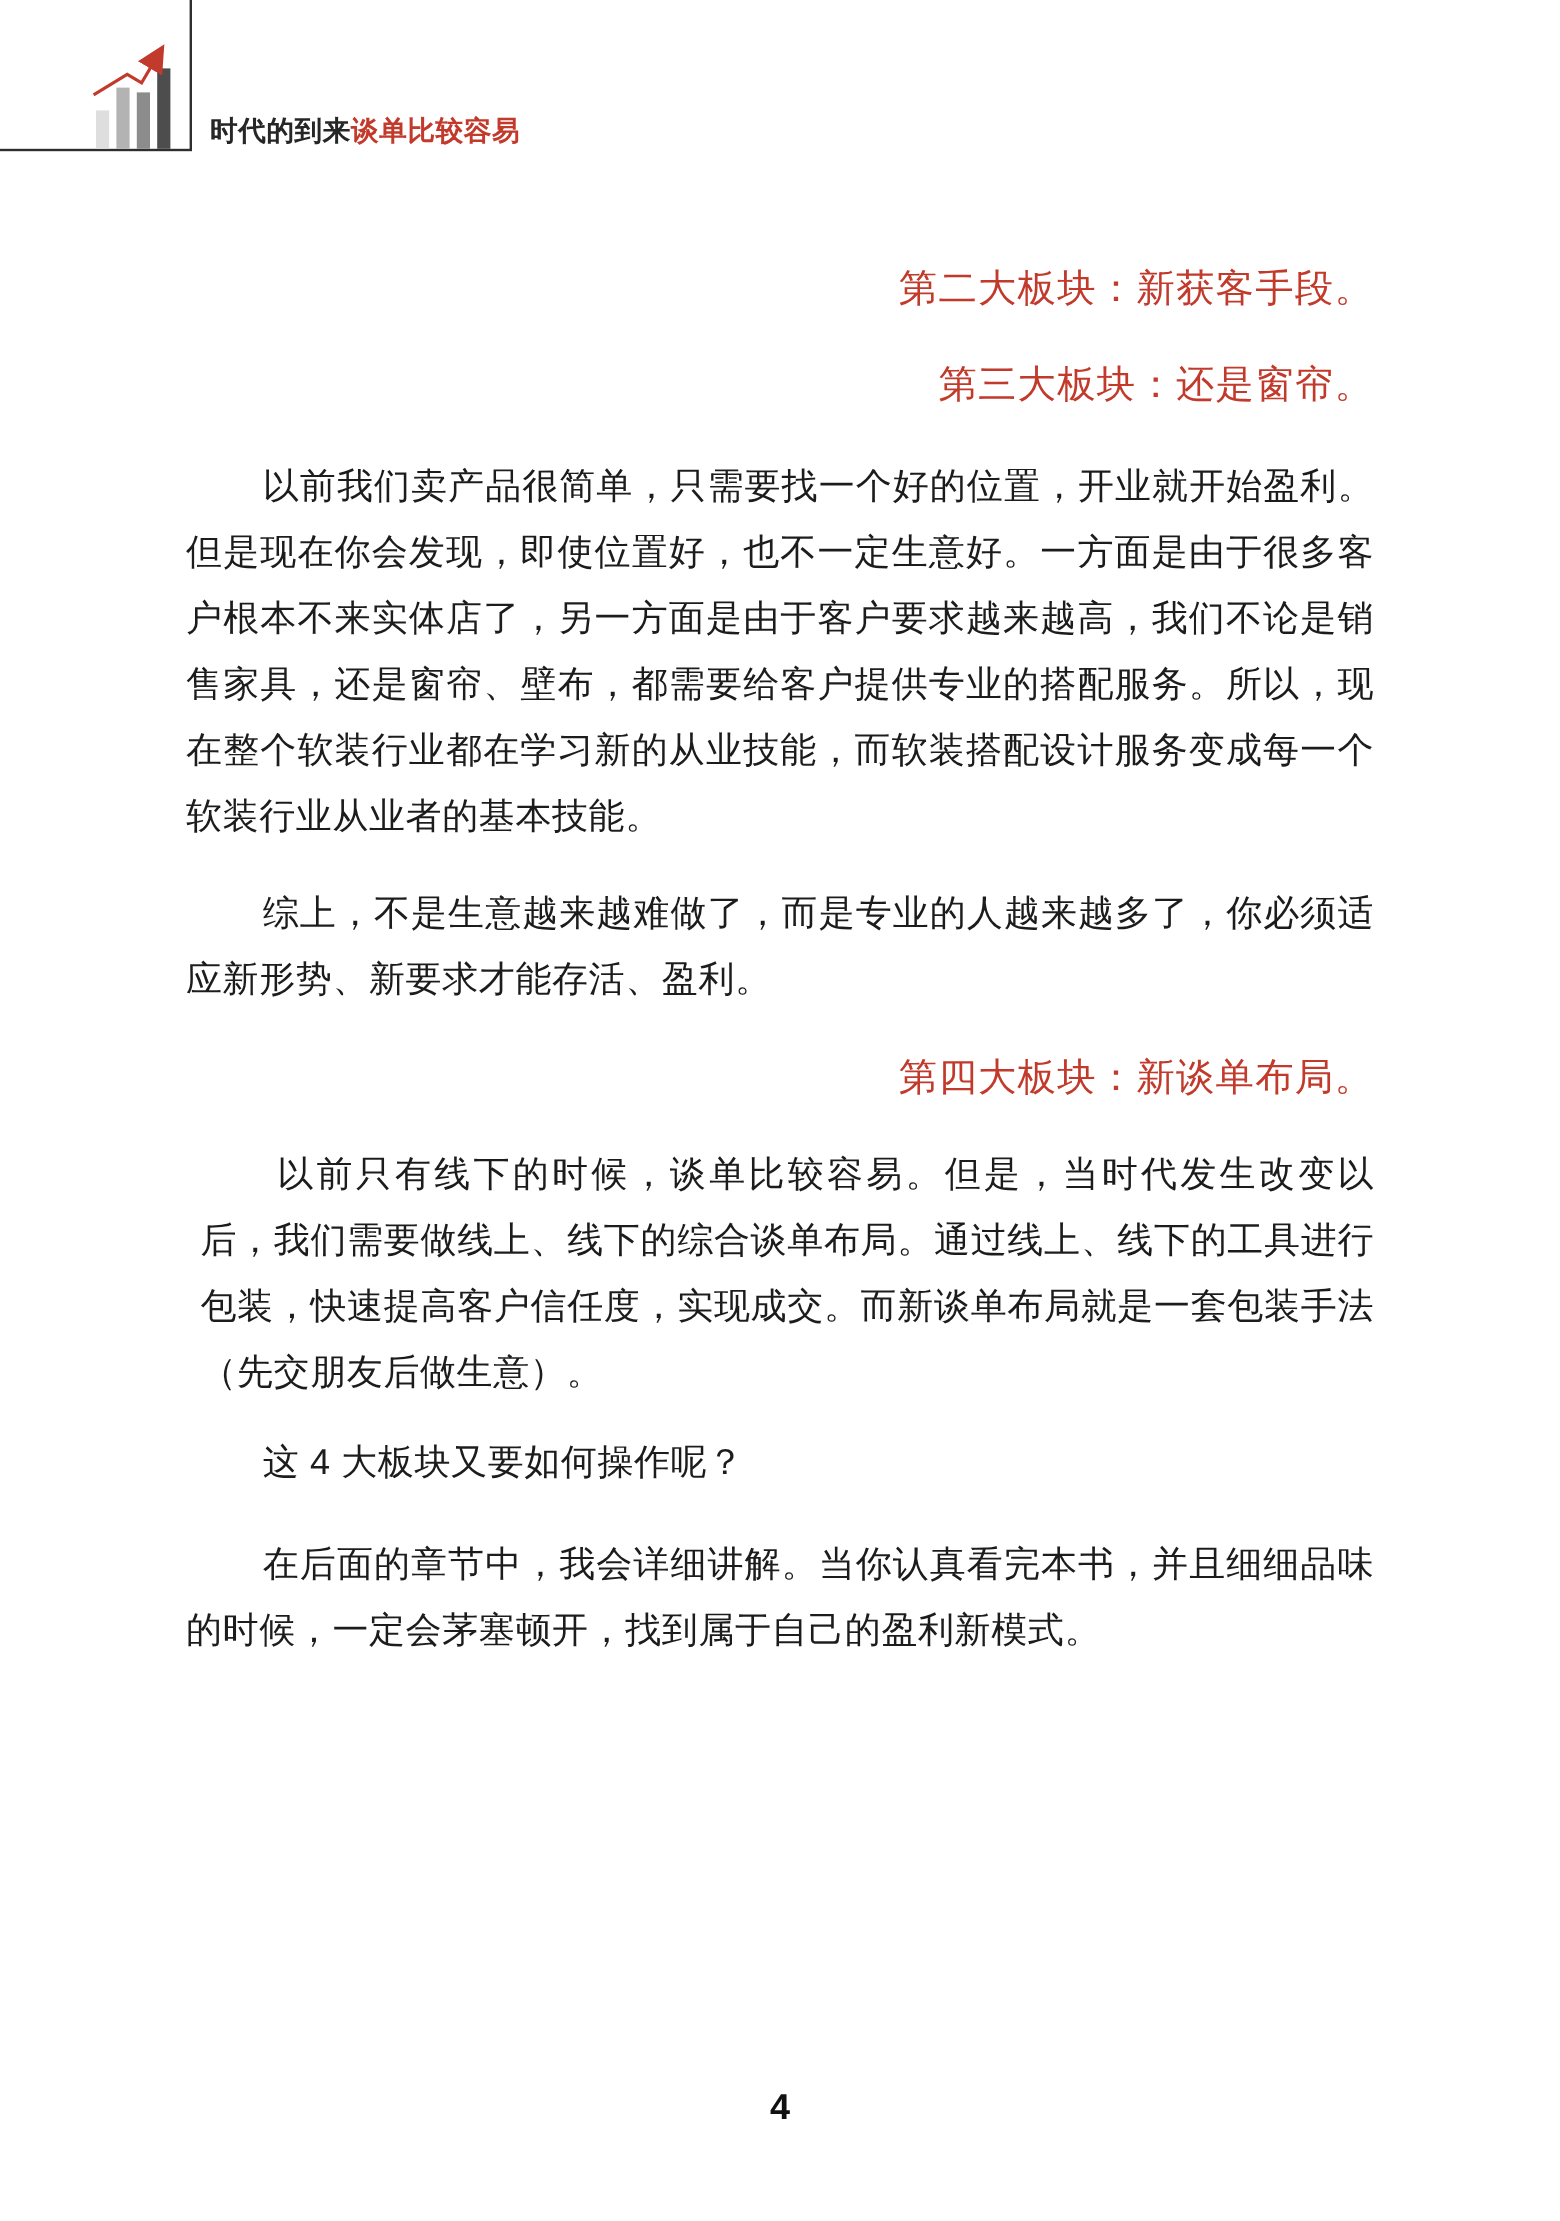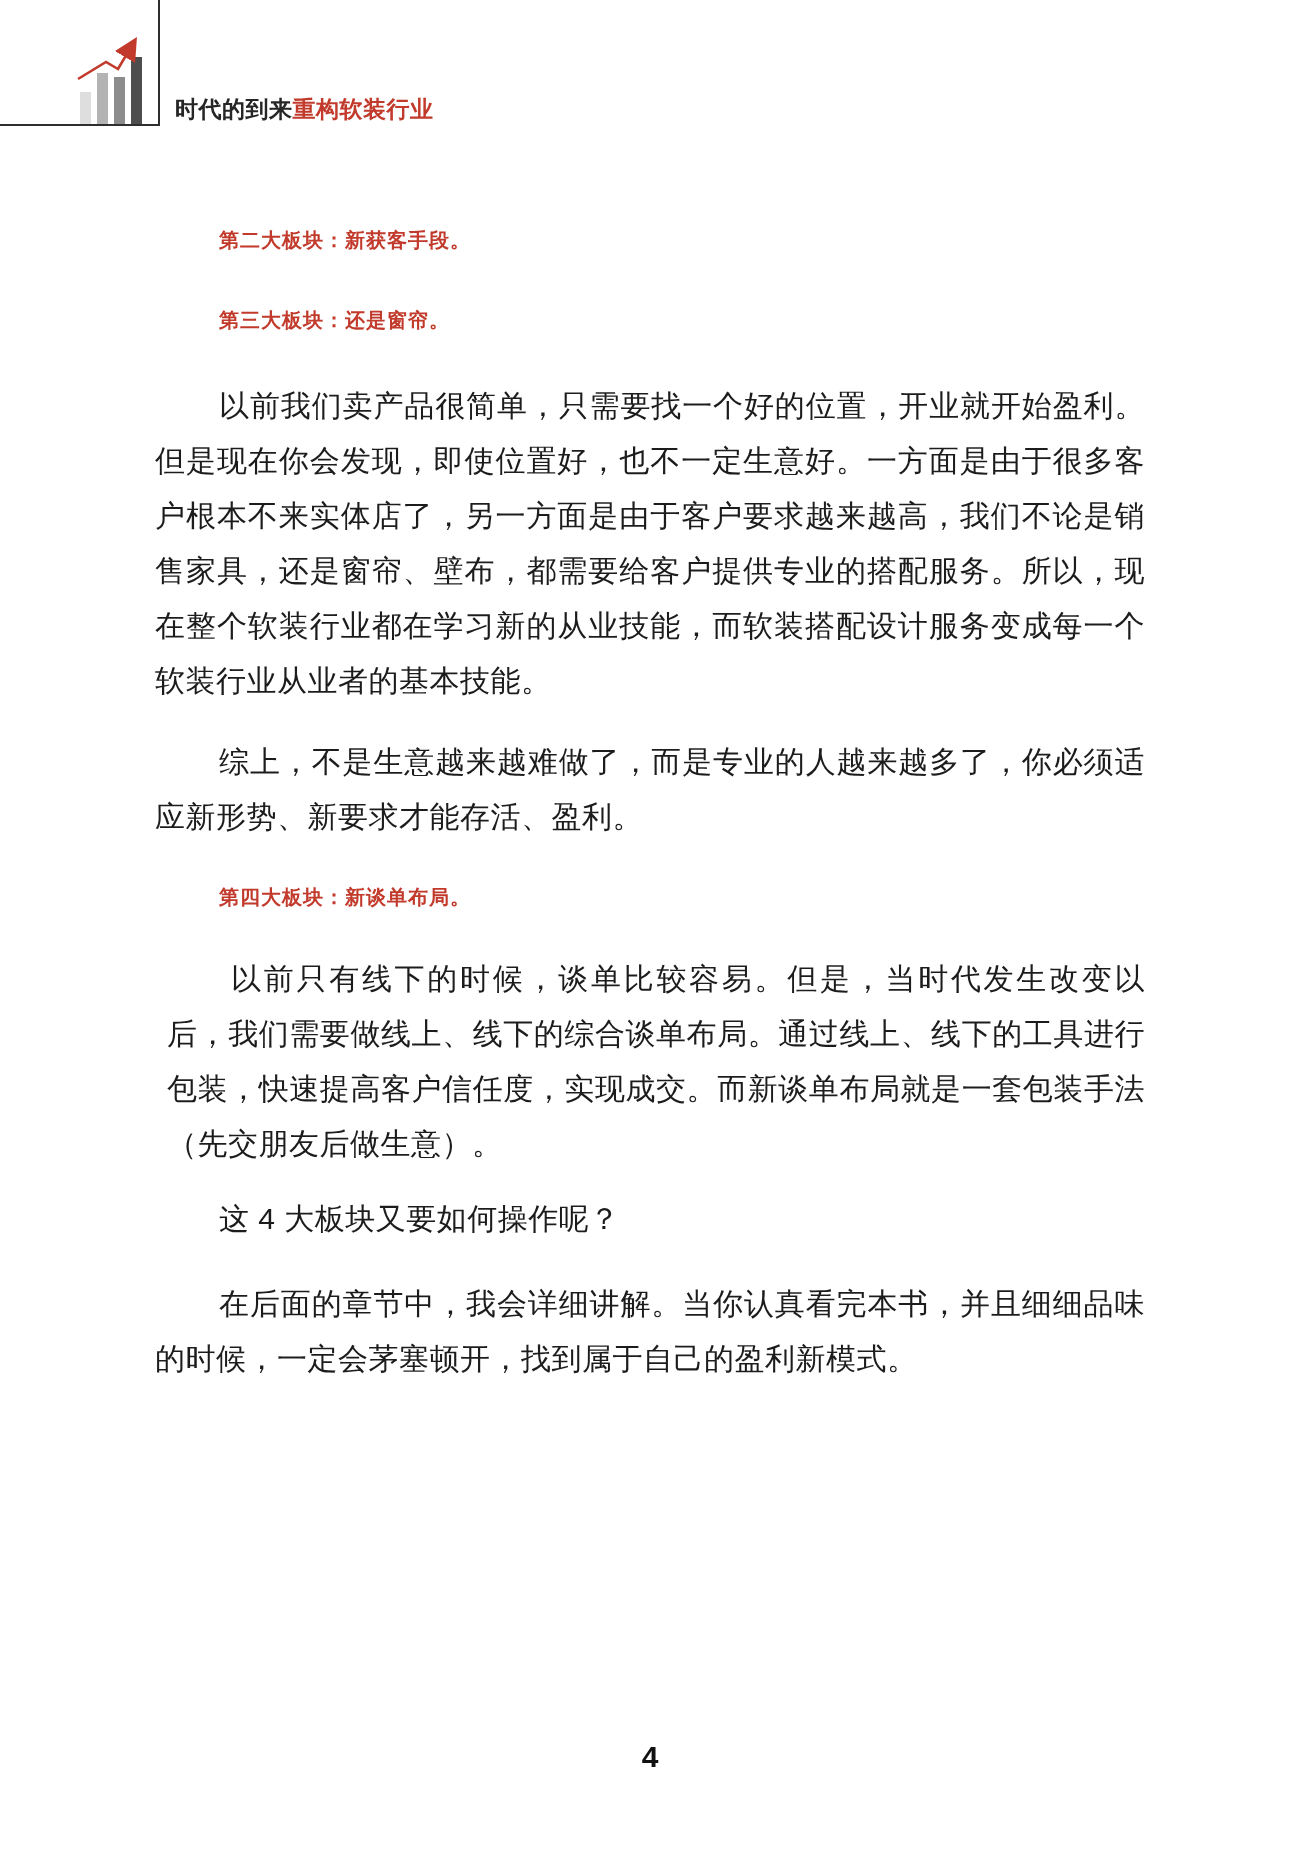--- a/index.html
+++ b/index.html
@@ -24,22 +24,23 @@
     font-size:23px;font-weight:bold;line-height:26px;letter-spacing:0.5px;
     white-space:nowrap;color:#262626;
   }
   .doc-title .red{color:#c23a2b;}
   
   .page-body{
     position:absolute;left:155px;top:222px;width:990px;color:#1c1c1c;
   }
   .sec{
     margin:0;padding-left:64px;
-    font-size:20px;line-height:36px;font-weight:bold;color:#c23a2b;
+    font-size:32px;line-height:36px;font-weight:normal;color:#c23a2b;
     letter-spacing:1px;
+    text-align:right;
   }
   .para{
     margin:0;font-size:30px;line-height:55px;text-indent:64px;
     text-align:justify;text-justify:inter-character;letter-spacing:0.5px;
     color:#1c1c1c;font-weight:400;
   }
   .mb44{margin-bottom:44px;} .mb40{margin-bottom:40px;} .mb36{margin-bottom:36px;}
   .mb35{margin-bottom:35px;} .mb30{margin-bottom:30px;} .mb26{margin-bottom:26px;}
   .mb20{margin-bottom:20px;margin-left:12px;}
   
@@ -61,21 +62,21 @@
     <svg class="trend-svg" width="95" height="67" viewBox="60 28 95 67">
       <defs>
         <marker id="ah" markerWidth="9" markerHeight="9" refX="4.5" refY="4.5" orient="auto">
           <path d="M0,0 L9,4.5 L0,9 z" fill="#c23a2b"></path>
         </marker>
       </defs>
       <polyline points="78,79 106,62 118,69 131,47" fill="none" stroke="#c23a2b" stroke-width="2.6" marker-end="url(#ah)"></polyline>
     </svg>
   </div>
   <div class="doc-title">
-    <span>时代的到来</span><span class="red">重构软装行业</span>
+    <span>时代的到来</span><span class="red">谈单比较容易</span>
   </div>
 </header>
 
 <main class="page-body">
   <h2 class="sec mb44">第二大板块：新获客手段。</h2>
 
   <h2 class="sec mb40">第三大板块：还是窗帘。</h2>
   <p class="para mb26">以前我们卖产品很简单，只需要找一个好的位置，开业就开始盈利。但是现在你会发现，即使位置好，也不一定生意好。一方面是由于很多客户根本不来实体店了，另一方面是由于客户要求越来越高，我们不论是销售家具，还是窗帘、壁布，都需要给客户提供专业的搭配服务。所以，现在整个软装行业都在学习新的从业技能，而软装搭配设计服务变成每一个软装行业从业者的基本技能。</p>
   <p class="para mb35">综上，不是生意越来越难做了，而是专业的人越来越多了，你必须适应新形势、新要求才能存活、盈利。</p>
 

